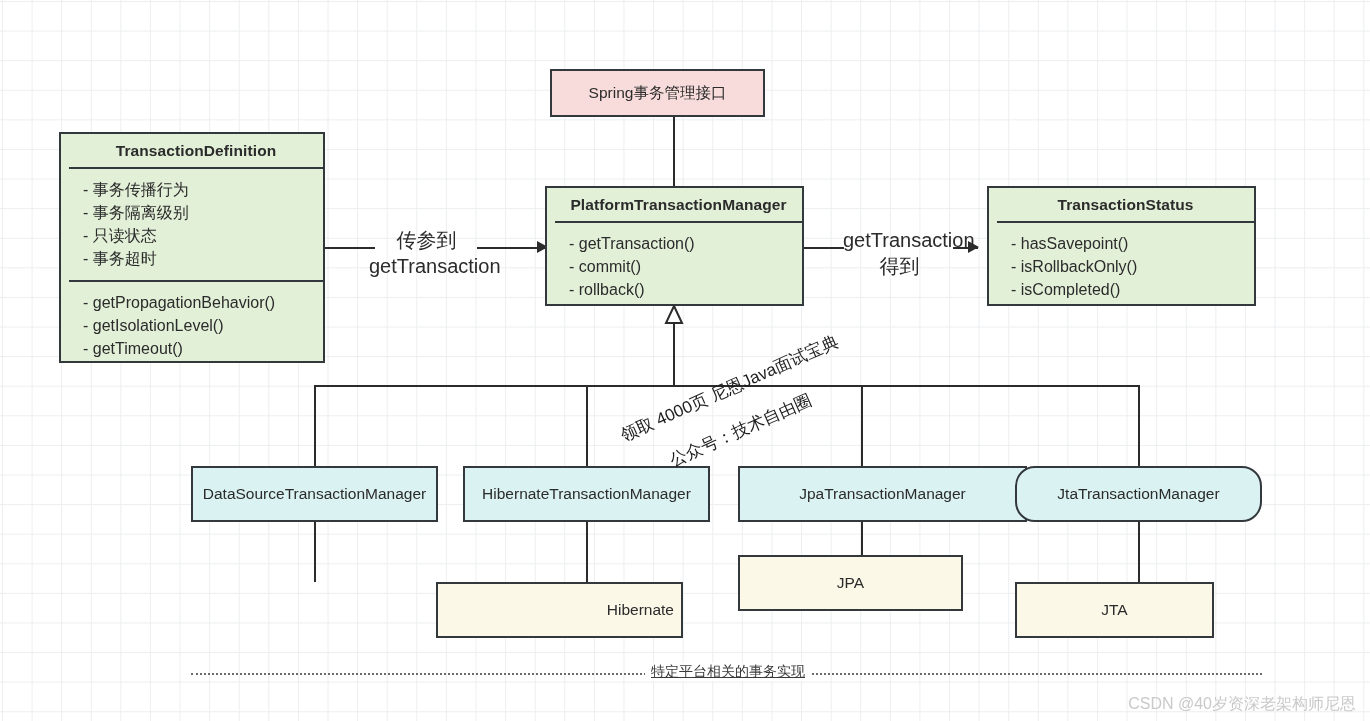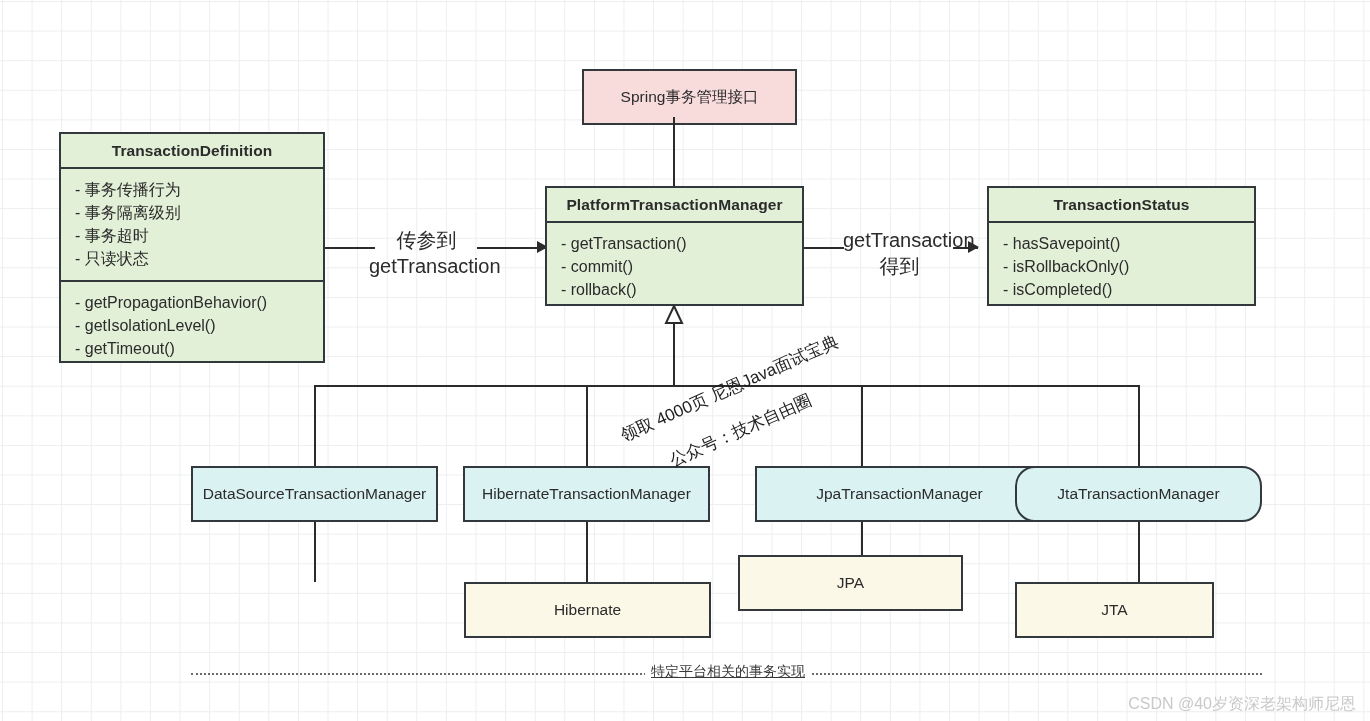--- a/index.html
+++ b/index.html
@@ -23,20 +23,21 @@
   }
 
   
   .node {
     position: absolute;
     box-sizing: border-box;
     border: 2px solid #33383d;
     display: flex;
     flex-direction: column;
     overflow: hidden;
+    padding-left: 8px;
   }
   .node .title {
     font-weight: bold;
     font-size: 15.5px;
     text-align: center;
     padding: 8px 6px 7px 6px;
     line-height: 1.15;
     letter-spacing: 0.1px;
   }
   .node .divider {
@@ -131,34 +132,34 @@
     font-size: 16px;
     color: #c9c9c9;
     white-space: nowrap;
   }
 </style>
 </head>
 <body>
 
 <div id="canvas">
 
-  <div class="plain pink" style="left:582px; top:69px; width:215px; height:56px;">
+  <div class="plain pink" style="left:550px; top:69px; width:215px; height:48px;">
     <span>Spring事务管理接口</span>
   </div>
 
   <div class="vline" style="left:673px; top:117px; height:69px;"></div>
 
   <div class="node green" style="left:59px; top:132px; width:266px; height:231px;">
     <div class="title">TransactionDefinition</div>
     <div class="divider"></div>
     <div class="section">
       <div class="row">- 事务传播行为</div>
       <div class="row">- 事务隔离级别</div>
+      <div class="row">- 只读状态</div>
       <div class="row">- 事务超时</div>
-      <div class="row">- 只读状态</div>
     </div>
     <div class="divider"></div>
     <div class="section">
       <div class="row">- getPropagationBehavior()</div>
       <div class="row">- getIsolationLevel()</div>
       <div class="row">- getTimeout()</div>
       <div class="row">- isReadOnly</div>
     </div>
   </div>
 
@@ -209,33 +210,33 @@
   <div class="vline" style="left:586px; top:385px; height:82px;"></div>
   <div class="vline" style="left:861px; top:385px; height:82px;"></div>
   <div class="vline" style="left:1138px; top:385px; height:82px;"></div>
 
   <div class="plain cyan" style="left:191px; top:466px; width:247px; height:56px;">
     <span>DataSourceTransactionManager</span>
   </div>
   <div class="plain cyan" style="left:463px; top:466px; width:247px; height:56px;">
     <span>HibernateTransactionManager</span>
   </div>
-  <div class="plain cyan" style="left:738px; top:466px; width:289px; height:56px;margin-left:17px;">
+  <div class="plain cyan" style="left:738px; top:466px; width:289px; height:56px;">
     <span>JpaTransactionManager</span>
   </div>
   <div class="plain cyan" style="left:1015px; top:466px; width:247px; height:56px;border-radius:20px;">
     <span>JtaTransactionManager</span>
   </div>
 
   <div class="vline" style="left:314px; top:522px; height:60px;"></div>
   <div class="vline" style="left:586px; top:522px; height:60px;"></div>
   <div class="vline" style="left:861px; top:522px; height:60px;"></div>
   <div class="vline" style="left:1138px; top:522px; height:60px;"></div>
 
-  <div class="plain cream" style="left:464px; top:582px; width:247px; height:56px;">
+  <div class="plain cream" style="left:436px; top:582px; width:247px; height:56px;justify-content:flex-end;">
     <span>Hibernate</span>
   </div>
   <div class="plain cream" style="left:738px; top:555px; width:225px; height:56px;">
     <span>JPA</span>
   </div>
   <div class="plain cream" style="left:1015px; top:582px; width:199px; height:56px;">
     <span>JTA</span>
   </div>
 
   <div class="dotted-rule" style="left:191px; top:673px; width:1071px;"></div>

